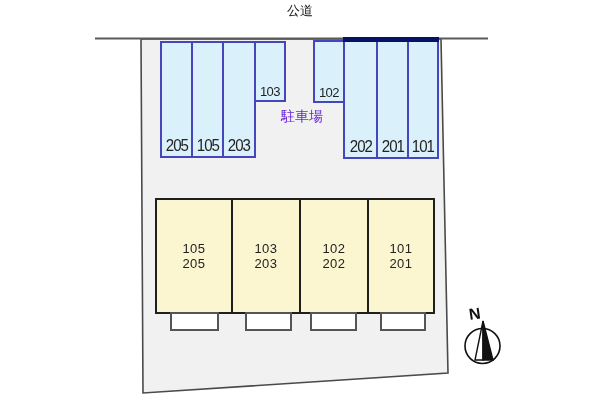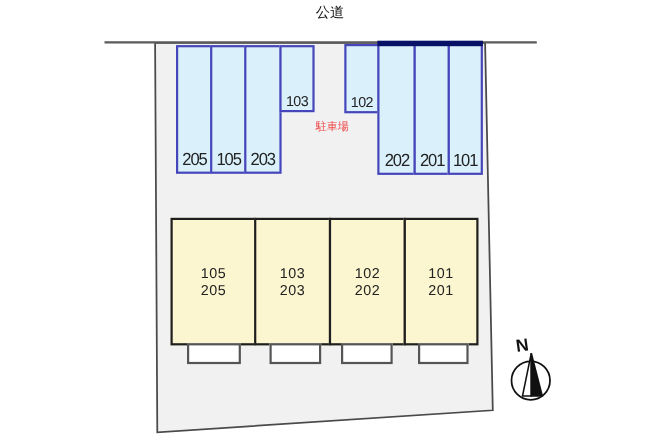--- a/index.html
+++ b/index.html
@@ -1,21 +1,21 @@
 <!DOCTYPE html>
 <html><head>
 <meta charset="utf-8">
 <style>
   html,body{margin:0;padding:0;background:#fff;}
   #canvas{
     position:relative;width:600px;height:400px;background:#fff;overflow:hidden;
     font-family:"Liberation Sans","DejaVu Sans",sans-serif;color:#1c1c1c;
   }
   .abs{position:absolute;box-sizing:border-box;}
-  .label-cjk{font-size:10px;color:#ef4444;white-space:nowrap;}
+  .label-cjk{font-size:14px;color:#6d28d9;white-space:nowrap;}
   .space{
     background:#daf1fb;border:2px solid #4646ba;
     display:flex;align-items:flex-end;justify-content:center;
   }
   .space-label-big{
     font-size:16px;letter-spacing:-1px;color:#222;line-height:1;
     padding-bottom:2px;transform:scaleX(.94);transform-origin:center bottom;
   }
   .space-label-small{
     font-size:13px;letter-spacing:-0.5px;color:#222;line-height:1;padding-bottom:2px;

